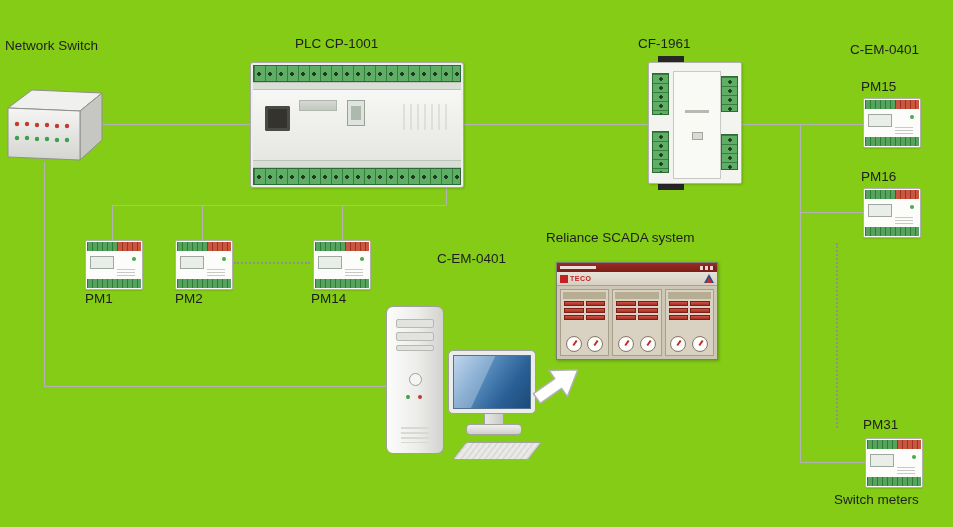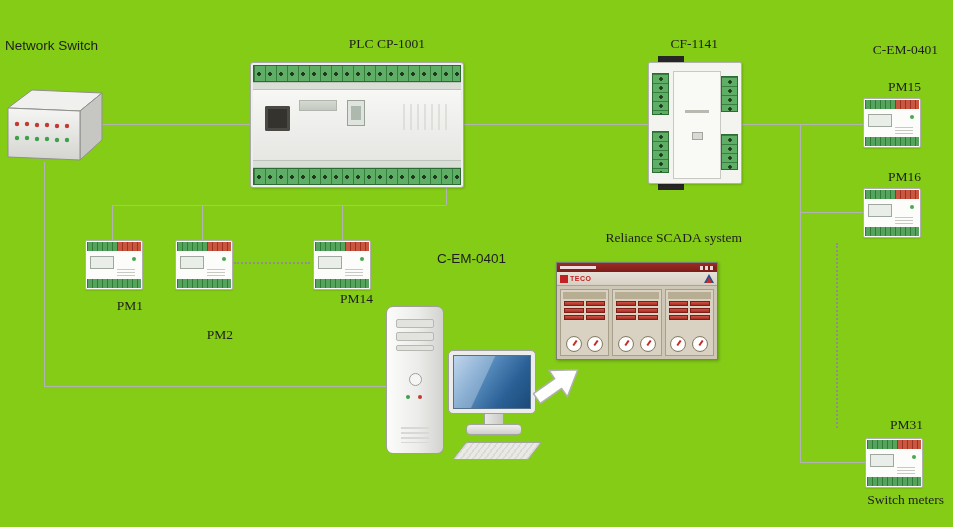--- a/index.html
+++ b/index.html
@@ -1,21 +1,21 @@
 <!DOCTYPE html>
 <html><head>
 <meta charset="utf-8">
 <style>
   html,body { margin:0; padding:0; background:#ffffff; }
   .stage {
     position:relative; width:953px; height:527px; background:#84cc16;
     font-family:"Liberation Sans", sans-serif; overflow:hidden;
   }
   .lbl { position:absolute; font-size:13.5px; color:#1e1e1e; white-space:nowrap; }
-  .lbl.c { text-align:right;font-family:Liberation Serif, serif; }
+  .lbl.c { text-align:left; }
 
   
   .line { position:absolute; background:#b3b3b3; }
   .line.h { height:1px; }
   .line.v { width:1px; }
   .dline-h { position:absolute; height:0; border-top:2px dotted #8f8f8f; }
   .dline-v { position:absolute; width:0; border-left:2px dotted #8f8f8f; }
 
   
   .switch-svg { position:absolute; left:6px; top:78px; }
@@ -162,31 +162,31 @@
   <div class="line v" style="left:112px; top:205px; height:35px;"></div>
   <div class="line v" style="left:202px; top:205px; height:35px;"></div>
   <div class="line v" style="left:342px; top:205px; height:35px;"></div>
   <div class="dline-h" style="left:234px; top:262px; width:76px;"></div>
 
   <div class="line v" style="left:44px; top:162px; height:224px;"></div>
   <div class="line h" style="left:44px; top:386px; width:342px;"></div>
 
   <div class="lbl" style="left:5px; top:38px;">Network Switch</div>
   <div class="lbl c" style="left:295px; top:36px; width:130px;">PLC CP-1001</div>
-  <div class="lbl c" style="left:638px; top:36px; width:80px;">CF-1141</div>
+  <div class="lbl c" style="left:638px; top:36px; width:80px;">CF-1961</div>
   <div class="lbl c" style="left:850px; top:42px; width:88px;">C-EM-0401</div>
   <div class="lbl c" style="left:861px; top:79px; width:60px;">PM15</div>
   <div class="lbl c" style="left:861px; top:169px; width:60px;">PM16</div>
   <div class="lbl c" style="left:863px; top:417px; width:60px;">PM31</div>
   <div class="lbl c" style="left:834px; top:492px; width:110px;">Switch meters</div>
-  <div class="lbl c" style="left:85px; top:298px; width:58px;">PM1</div>
-  <div class="lbl c" style="left:175px; top:291px; width:58px;margin-top:36px;">PM2</div>
+  <div class="lbl c" style="left:85px; top:291px; width:58px;">PM1</div>
+  <div class="lbl c" style="left:175px; top:291px; width:58px;">PM2</div>
   <div class="lbl c" style="left:311px; top:291px; width:62px;">PM14</div>
   <div class="lbl" style="left:437px; top:251px;">C-EM-0401</div>
-  <div class="lbl c" style="left:562px; top:230px; width:180px;">Reliance SCADA system</div>
+  <div class="lbl c" style="left:546px; top:230px; width:180px;">Reliance SCADA system</div>
 
   <svg class="switch-svg" width="106" height="86" viewBox="0 0 106 86">
     <defs>
       <linearGradient id="gFront" x1="0" y1="0" x2="0" y2="1">
         <stop offset="0" stop-color="#f5f5f3"></stop>
           <stop offset="1" stop-color="#d4d4d1"></stop>
       </linearGradient>
     </defs>
     <polygon points="2,30 26,12 96,15 74,33" fill="#f0f0ee" stroke="#8f8f8b" stroke-width="1"></polygon>
     <polygon points="74,33 96,15 96,62 74,82" fill="#c6c6c3" stroke="#8f8f8b" stroke-width="1"></polygon>

